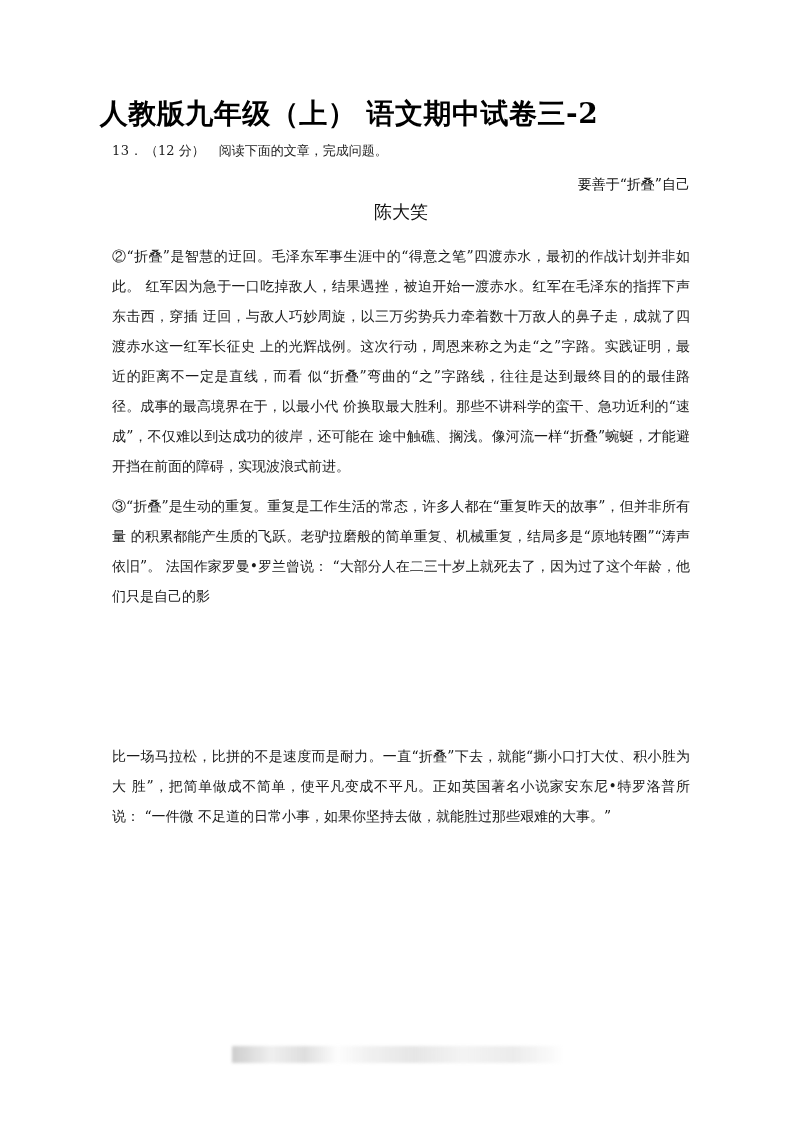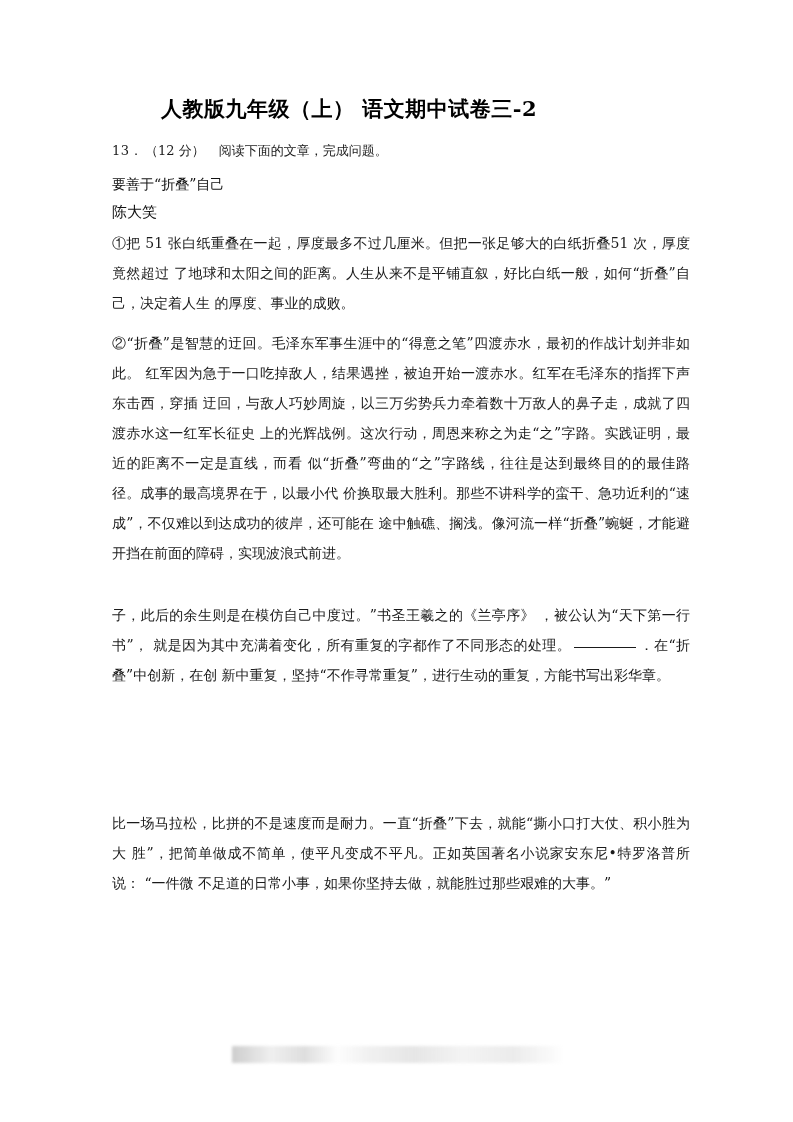--- a/index.html
+++ b/index.html
@@ -23,21 +23,21 @@
     height: 1122px;
     background: #fff;
   }
 
   .doc-title {
     position: absolute;
     left: 0;
     top: 95px;
     width: 698px;
     text-align: center;
-    font-size: 21px;
+    font-size: 28px;
     font-weight: bold;
     letter-spacing: 0.5px;
     color: #000;
     font-family: "DejaVu Serif", "Liberation Serif", serif;
   }
 
   .body-col {
     position: absolute;
     left: 112px;
     top: 140px;
@@ -49,30 +49,31 @@
     line-height: 22px;
     margin-bottom: 8px;
     color: #1a1a1a;
     white-space: nowrap;
   }
   .q-num { letter-spacing: 0.5px; }
   .q-score { margin-left: 2px; margin-top: 46px; }
   .q-text { margin-left: 14px; }
 
   .article-title {
-    text-align: left;
+    text-align: right;
     font-size: 14px;
     line-height: 28px;
     margin-top: 4px;
     color: #111;
   }
   .article-author {
-    font-size: 15px;
+    text-align: center;
+    font-size: 18px;
     line-height: 28px;
-    margin-bottom: 2px;
+    margin-bottom: 15px;
     color: #111;
   }
 
   .para {
     font-size: 14px;
     line-height: 30px;
     text-align: justify;
     text-justify: inter-ideograph;
     color: #1a1a1a;
     margin: 0 0 10px 0;
@@ -136,28 +137,27 @@
   <div class="body-col">
 
     <div class="q-line">
       <span class="q-num">13．</span><span class="q-score">（12 分）</span><span class="q-text">阅读下面的文章，完成问题。</span>
     </div>
 
     <div class="article-title">要善于“折叠”自己</div>
 
     <div class="article-author">陈大笑</div>
 
-    <p class="para"><span class="marker">①</span><span>把 51 张白纸重叠在一起，厚度最多不过几厘米。但把一张足够大的白纸折叠51 次，厚度竟然超过 了地球和太阳之间的距离。人生从来不是平铺直叙，好比白纸一般，如何“折叠”自己，决定着人生 的厚度、事业的成败。</span></p>
 
     <p class="para"><span class="marker">②</span><span>“折叠”是智慧的迂回。毛泽东军事生涯中的“得意之笔”四渡赤水，最初的作战计划并非如此。 红军因为急于一口吃掉敌人，结果遇挫，被迫开始一渡赤水。红军在毛泽东的指挥下声东击西，穿插 迂回，与敌人巧妙周旋，以三万劣势兵力牵着数十万敌人的鼻子走，成就了四渡赤水这一红军长征史 上的光辉战例。这次行动，周恩来称之为走“之”字路。实践证明，最近的距离不一定是直线，而看 似“折叠”弯曲的“之”字路线，往往是达到最终目的的最佳路径。成事的最高境界在于，以最小代 价换取最大胜利。那些不讲科学的蛮干、急功近利的“速成”，不仅难以到达成功的彼岸，还可能在 途中触礁、搁浅。像河流一样“折叠”蜿蜒，才能避开挡在前面的障碍，实现波浪式前进。</span></p>
 
+    <p class="para tight"><span class="marker">③</span><span>“折叠”是生动的重复。重复是工作生活的常态，许多人都在“重复昨天的故事”，但并非所有量 的积累都能产生质的飞跃。老驴拉磨般的简单重复、机械重复，结局多是“原地转圈”“涛声依旧”。 法国作家罗曼•罗兰曾说： “大部分人在二三十岁上就死去了，因为过了这个年龄，他们只是自己的影</span></p>
 
     <div class="block-gap"></div>
 
-    <p class="para"><span>子，此后的余生则是在模仿自己中度过。”书圣王羲之的《兰亭序》 ，被公认为“天下第一行书”， 就是因为其中充满着变化，所有重复的字都作了不同形态的处理。</span><span class="blank-line"></span><span>．在“折叠”中创新，在创 新中重复，坚持“不作寻常重复”，进行生动的重复，方能书写出彩华章。</span></p>
 
     <div class="block-gap"></div>
 
 
     <div class="block-gap-lg"></div>
 
 
     <div class="block-gap-lg"></div>
 
 

